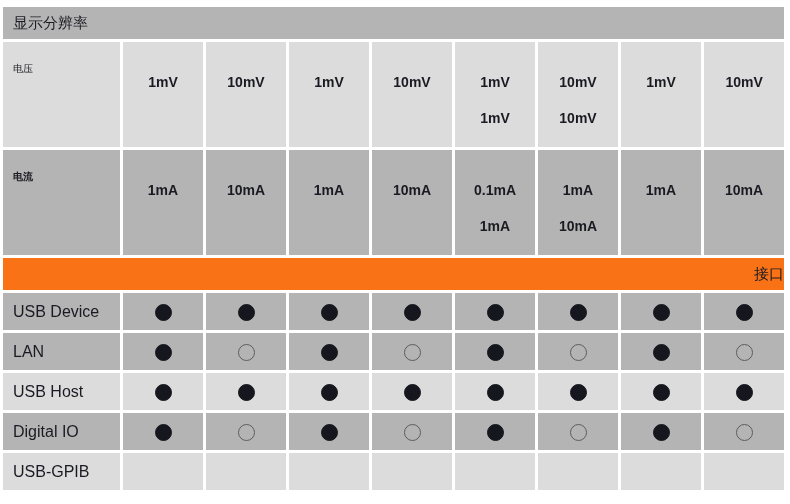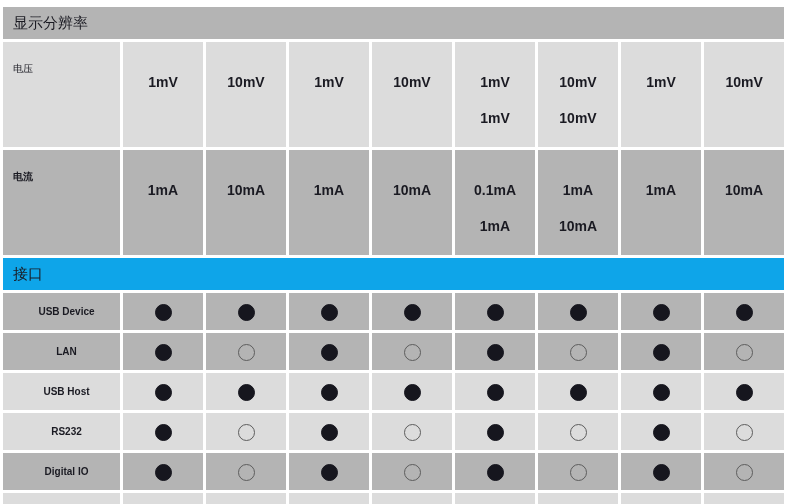--- a/index.html
+++ b/index.html
@@ -38,21 +38,21 @@
   
   .section-cell {
     height: 32px;
     line-height: 32px;
     padding-left: 10px !important;
     font-size: 15px;
     font-weight: 400;
     white-space: nowrap;
   }
   .section-row-dark .section-cell { background: #b4b4b4; }
-  .section-row-light .section-cell { background: #0ea5e9; }
+  .section-row-light .section-cell { background: #f97316; text-align: right; }
 
   
   .spec-row td { height: 83px; }
   .spec-label {
     padding-left: 10px !important;
     font-size: 10px;
     line-height: 1;
     padding-top: 22px !important;
     white-space: nowrap;
   }
@@ -62,25 +62,24 @@
     font-weight: bold;
     padding-top: 22px !important;
     line-height: 36px;
   }
   .spec-value .v-line { display: block; }
 
   
   .iface-row td { height: 37px; }
   .iface-label {
     padding-left: 10px !important;
-    font-size: 10px;
-    font-weight: bold;
+    font-size: 16px;
+    font-weight: normal;
     line-height: 37px;
     white-space: nowrap;
-    text-align: center;
   }
   .iface-cell {
     text-align: center;
     line-height: 37px;
   }
 
   
   .dot {
     display: inline-block;
     width: 15px;
@@ -204,31 +203,20 @@
         <td class="iface-cell tone-light"><span class="dot dot-filled"></span></td>
         <td class="iface-cell tone-light"><span class="dot dot-filled"></span></td>
         <td class="iface-cell tone-light"><span class="dot dot-filled"></span></td>
         <td class="iface-cell tone-light"><span class="dot dot-filled"></span></td>
         <td class="iface-cell tone-light"><span class="dot dot-filled"></span></td>
         <td class="iface-cell tone-light"><span class="dot dot-filled"></span></td>
         <td class="iface-cell tone-light"><span class="dot dot-filled"></span></td>
         <td class="iface-cell tone-light"><span class="dot dot-filled"></span></td>
       </tr>
       <tr class="iface-row">
-        <td class="iface-label tone-light">RS232</td>
-        <td class="iface-cell tone-light"><span class="dot dot-filled"></span></td>
-        <td class="iface-cell tone-light"><span class="dot dot-hollow"></span></td>
-        <td class="iface-cell tone-light"><span class="dot dot-filled"></span></td>
-        <td class="iface-cell tone-light"><span class="dot dot-hollow"></span></td>
-        <td class="iface-cell tone-light"><span class="dot dot-filled"></span></td>
-        <td class="iface-cell tone-light"><span class="dot dot-hollow"></span></td>
-        <td class="iface-cell tone-light"><span class="dot dot-filled"></span></td>
-        <td class="iface-cell tone-light"><span class="dot dot-hollow"></span></td>
-      </tr>
-      <tr class="iface-row">
         <td class="iface-label tone-dark">Digital IO</td>
         <td class="iface-cell tone-dark"><span class="dot dot-filled"></span></td>
         <td class="iface-cell tone-dark"><span class="dot dot-hollow"></span></td>
         <td class="iface-cell tone-dark"><span class="dot dot-filled"></span></td>
         <td class="iface-cell tone-dark"><span class="dot dot-hollow"></span></td>
         <td class="iface-cell tone-dark"><span class="dot dot-filled"></span></td>
         <td class="iface-cell tone-dark"><span class="dot dot-hollow"></span></td>
         <td class="iface-cell tone-dark"><span class="dot dot-filled"></span></td>
         <td class="iface-cell tone-dark"><span class="dot dot-hollow"></span></td>
       </tr>

